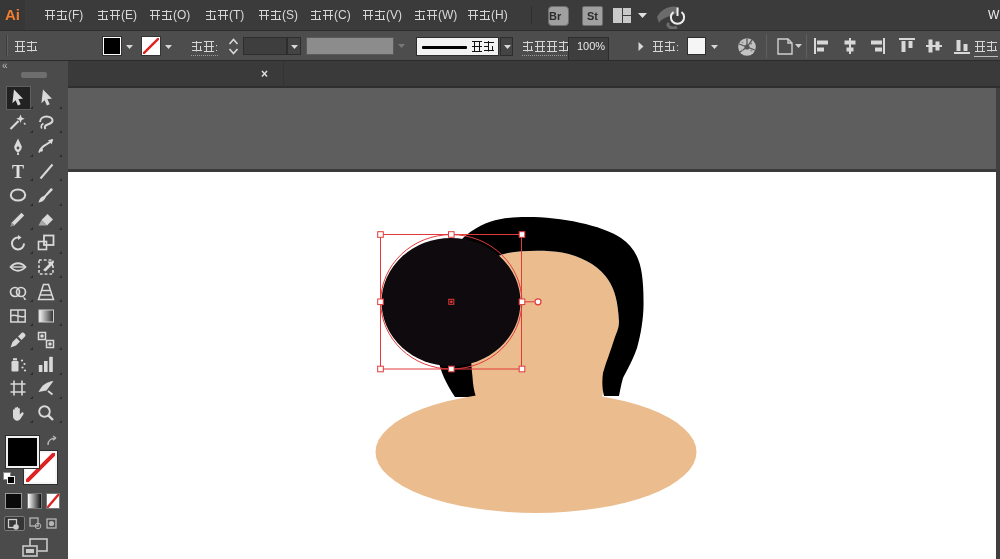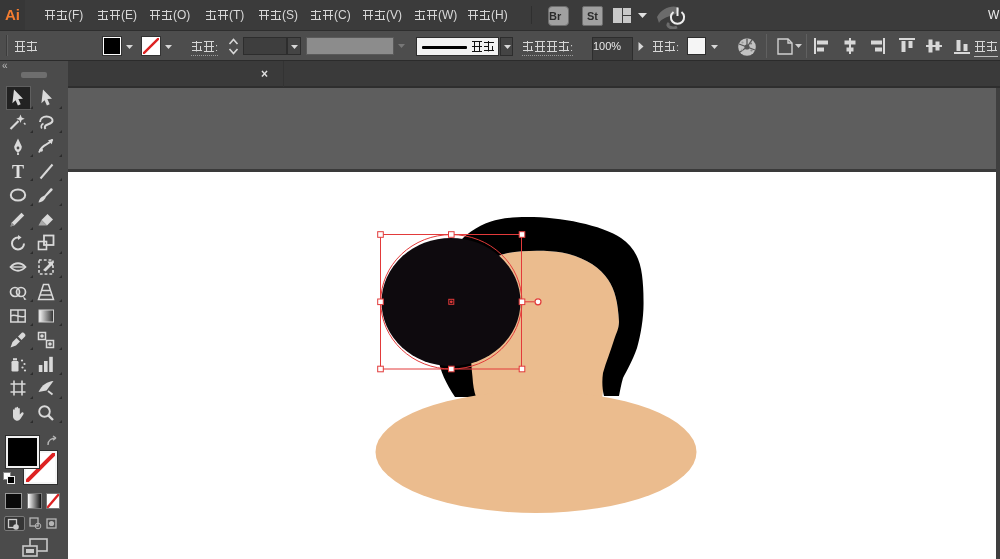--- a/index.html
+++ b/index.html
@@ -123,21 +123,21 @@
 <div class="abs" style="left:416px;top:6px;width:83px;height:19px;background:#f2f2f2;border:1px solid #2d2d2d">
         <div class="abs" style="left:5px;top:8px;width:45px;height:2.5px;background:#000;border-radius:1px"></div>
         <span class="abs lbl" style="left:54px;top:3px"><i class="cj gb1"></i><i class="cj gb2"></i></span>
       </div>
 <div class="abs" style="left:500px;top:6px;width:13px;height:19px;background:#444;border:1px solid #2d2d2d">
         <svg class="chev" style="left:1.5px;top:6px" viewBox="0 0 9 6">
           <path d="M1 1 l3.5 4 3.5-4z" fill="#d8d8d8"></path>
         </svg>
       </div>
 <span class="abs lbl" style="left:522px;top:10px;border-bottom:1px dotted #9a9a9a;padding-bottom:2px"><i class="cj g2"></i><i class="cj g1"></i><i class="cj g1"></i><i class="cj g2"></i><span style="color:#ccc;font-size:11px">:</span></span>
-<div class="abs" style="left:592px;top:6px;width:41px;height:30px;background:#3e3e3e;border:1px solid #2d2d2d;color:#e8e8e8;font-size:11px;line-height:17px;padding-left:0">100%</div>
+<div class="abs" style="left:568px;top:6px;width:41px;height:30px;background:#3e3e3e;border:1px solid #2d2d2d;color:#e8e8e8;font-size:11px;line-height:17px;padding-left:8px">100%</div>
 <svg class="abs" style="left:637px;top:10px" width="8" height="11" viewBox="0 0 8 11">
         <path d="M1.5 1 l5 4.5 -5 4.5z" fill="#d8d8d8"></path>
       </svg>
 <span class="abs lbl" style="left:652px;top:10px"><i class="cj g1"></i><i class="cj g2"></i><span style="color:#ccc;font-size:11px">:</span></span>
 <div class="abs" style="left:687px;top:6px;width:19px;height:18px;background:#f5f5f5;border:1px solid #2d2d2d"></div>
 <svg class="chev" style="left:710px;top:13px" viewBox="0 0 9 6">
         <path d="M1 1 l3.5 4 3.5-4z" fill="#d8d8d8"></path>
       </svg>
 <svg class="abs" style="left:737px;top:6px" width="20" height="20" viewBox="0 0 20 20">
         <circle cx="10" cy="10" r="8.8" fill="#c2c2c2"></circle>

